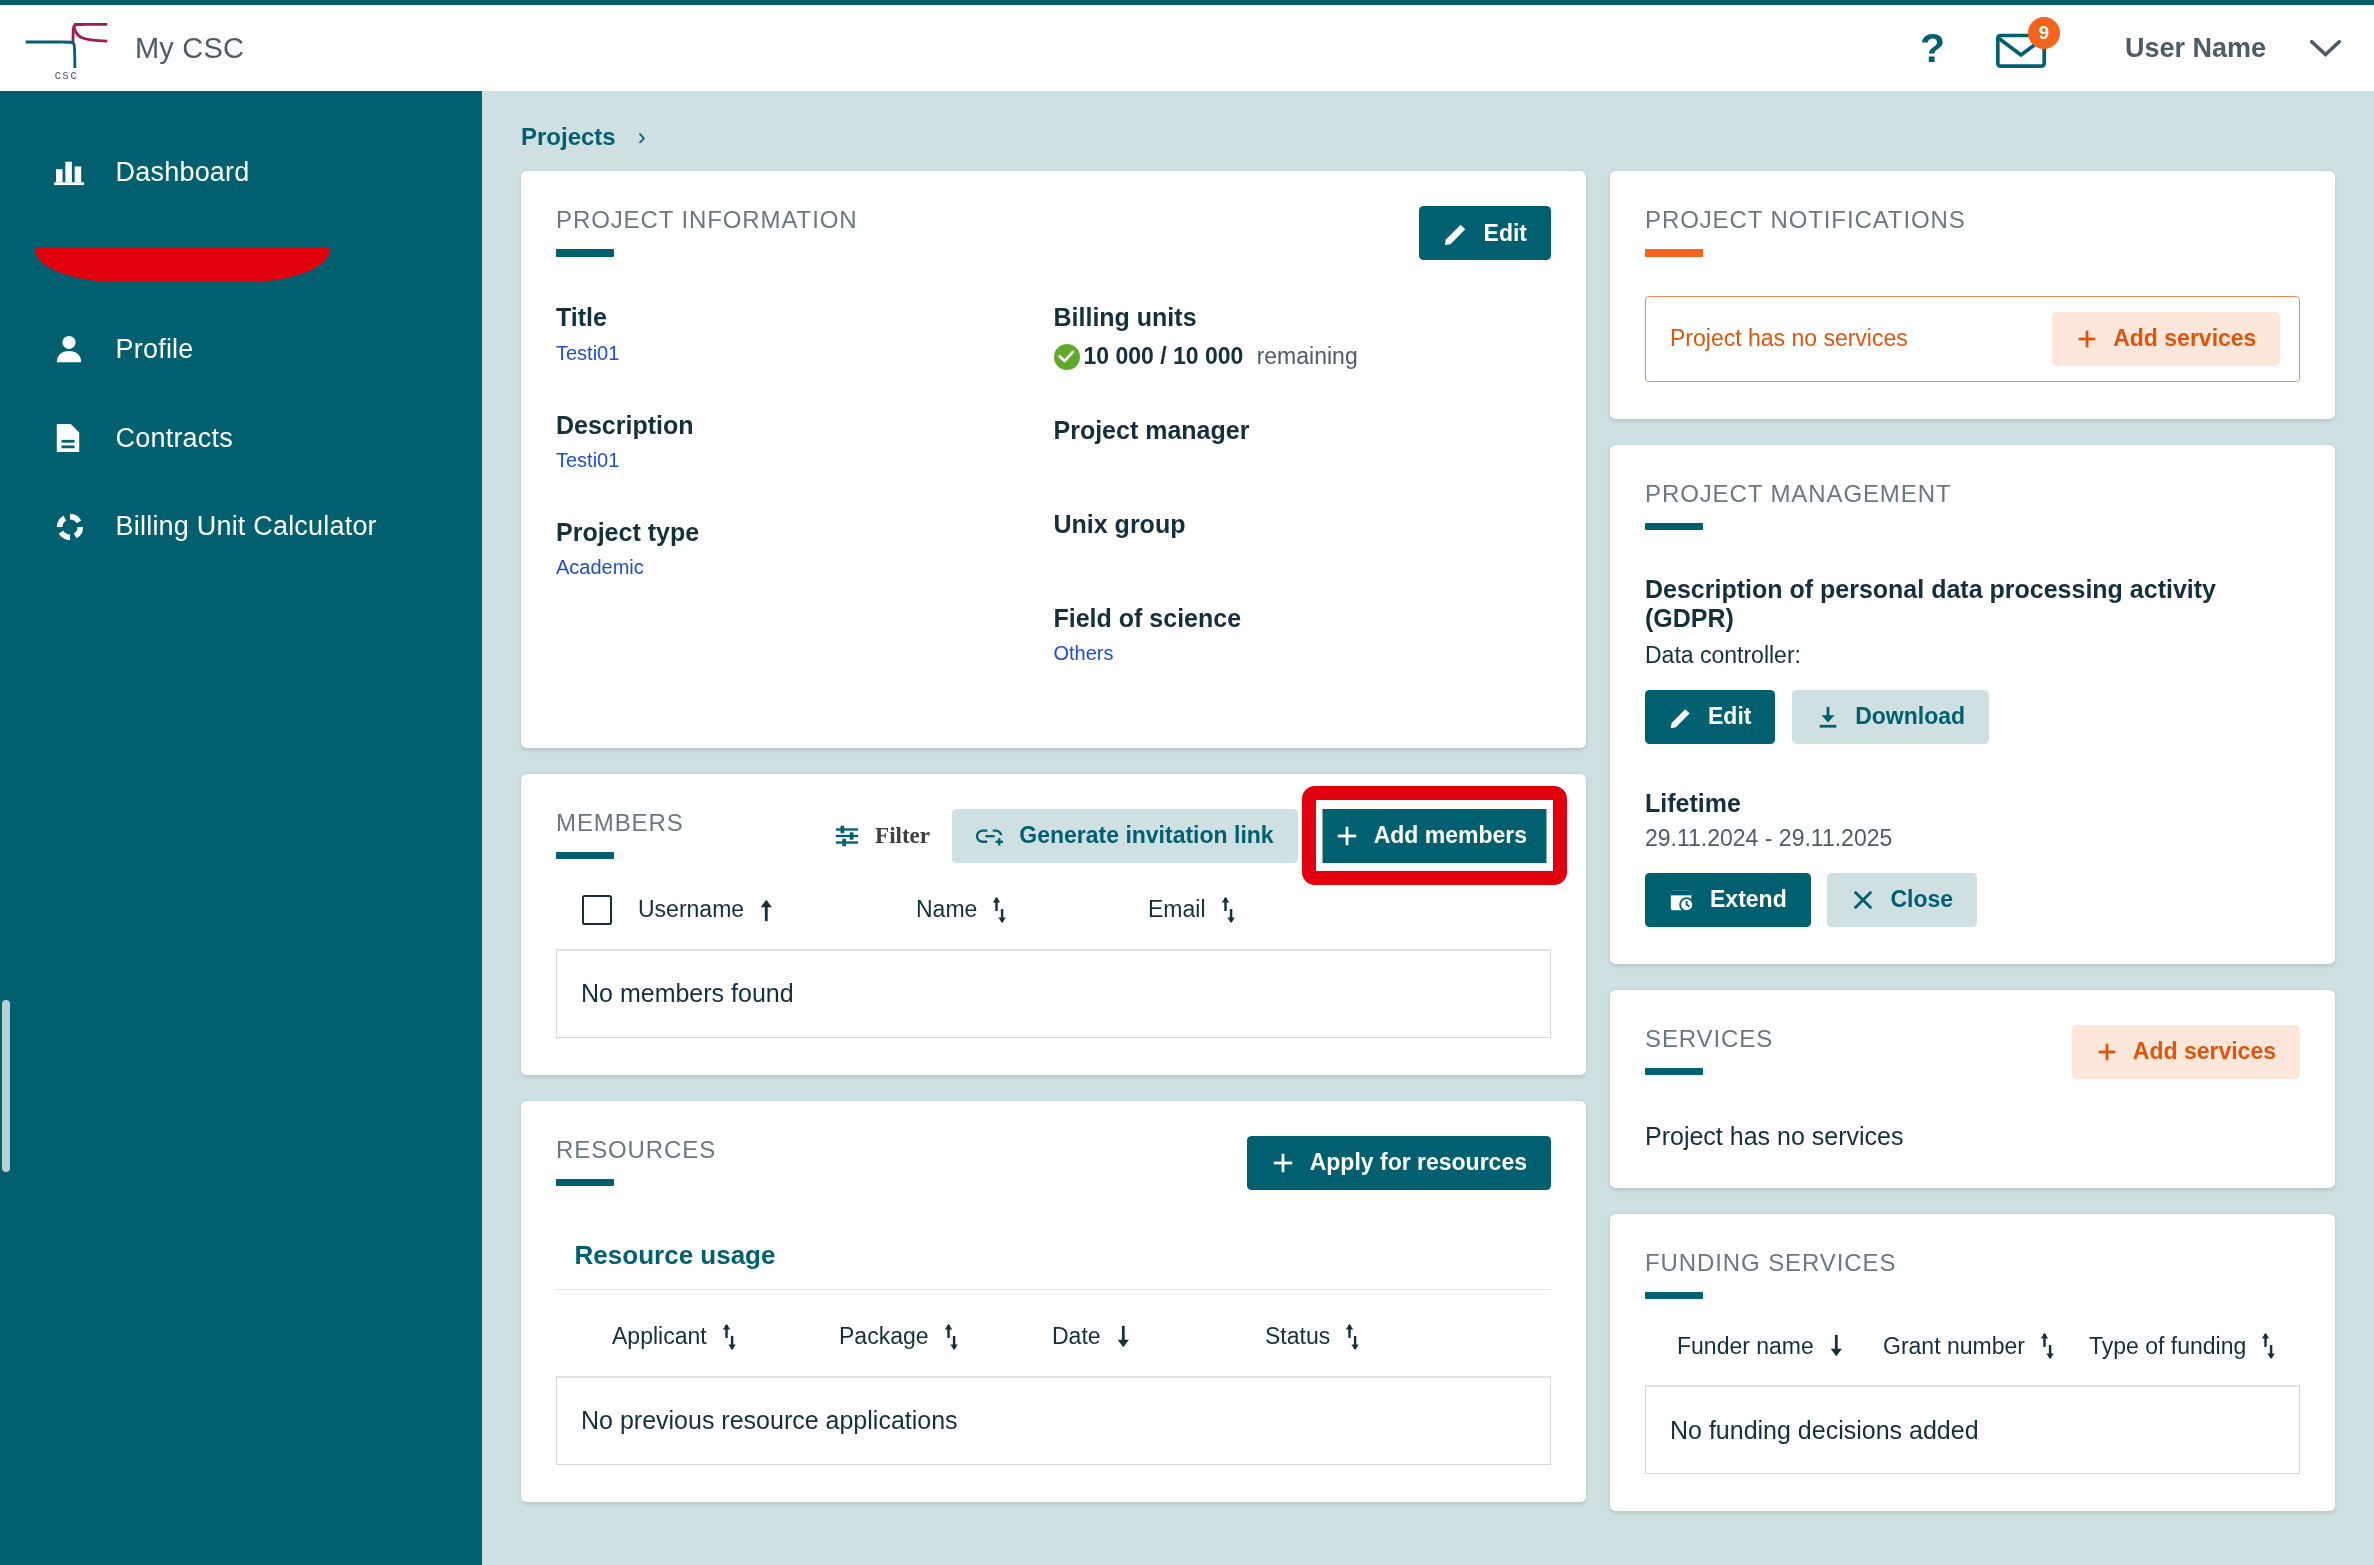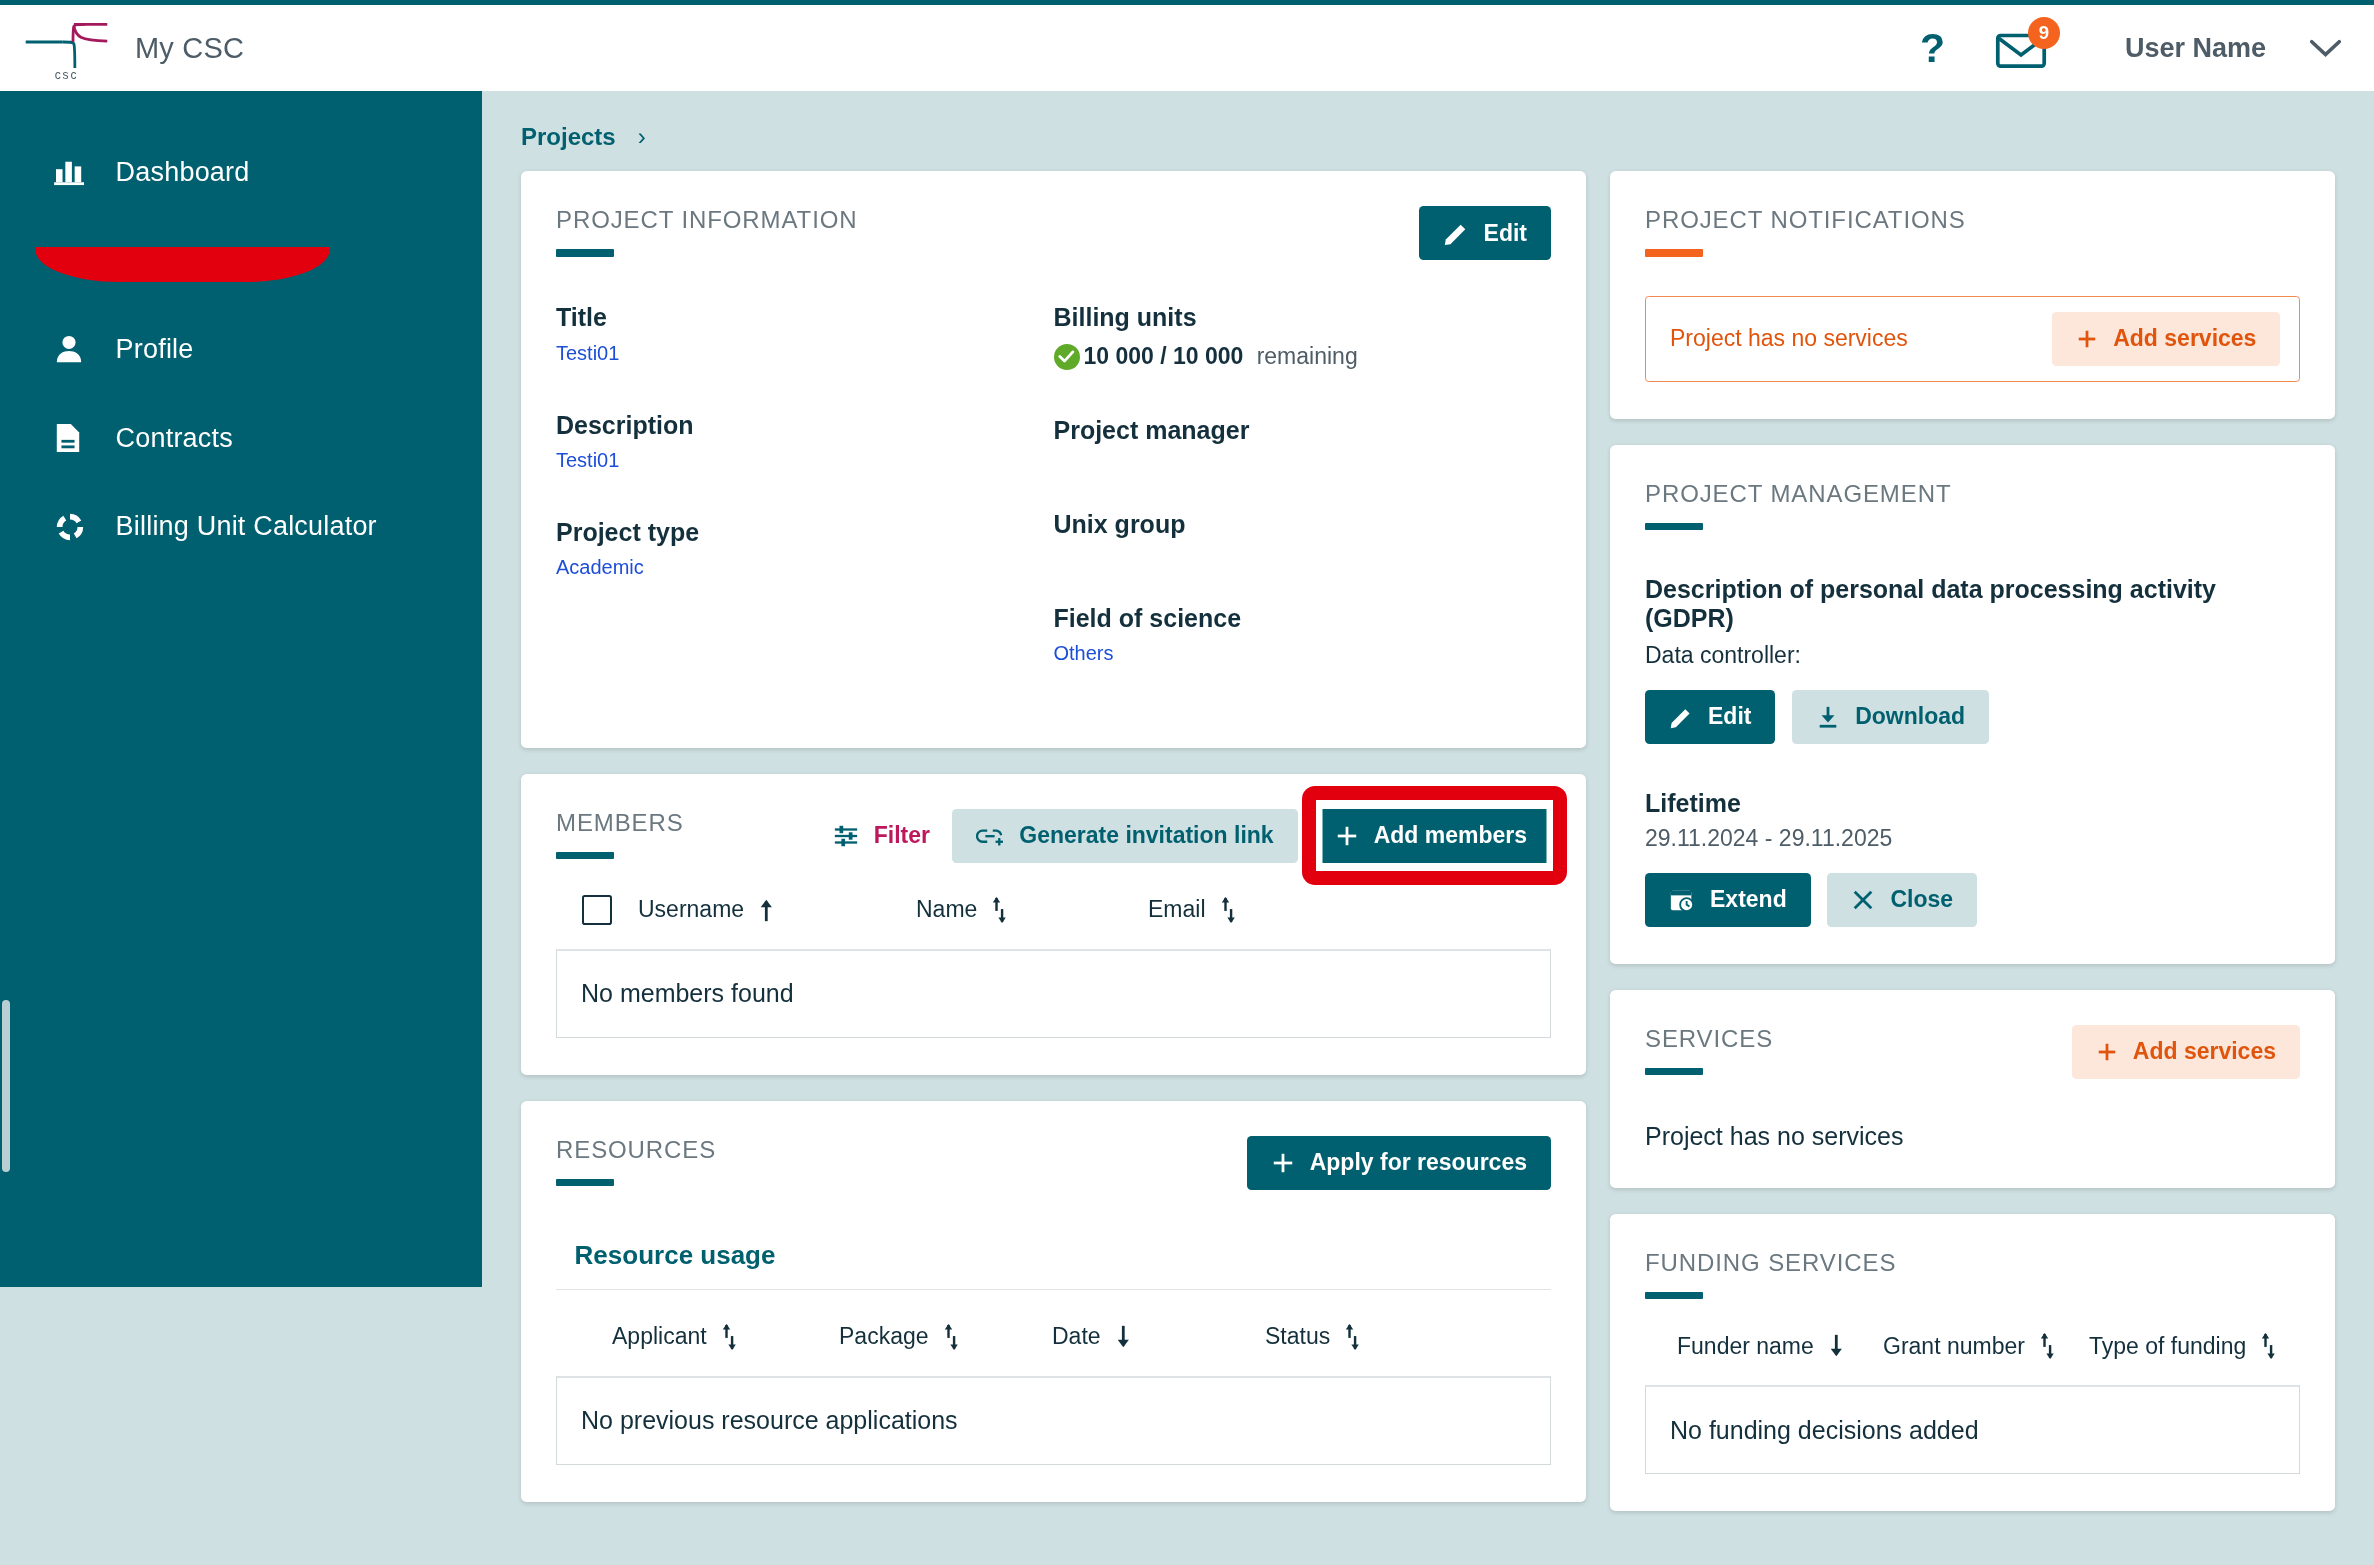--- a/index.html
+++ b/index.html
@@ -31,21 +31,21 @@
     position: absolute; top: -11px; right: 11px;
     width: 32px; height: 32px; border-radius: 50%;
     background: #f4641e; color: #fff; font-size: 18.6px; font-weight: bold;
     display: flex; align-items: center; justify-content: center;
   }
   .user-name { font-size: 27px; color: #4d5c66; font-weight: 600; margin-left: 54px; }
   .chev { margin-left: 43px; cursor: pointer; }
 
   
   .sidebar {
-    position: absolute; top: 91px; left: 0; width: 482px; height: 1196px;
+    position: absolute; top: 91px; left: 0; width: 482px; height: 1475px;
     background: #00606f;
     padding-top: 45px;
   }
   .nav-item {
     display: flex; align-items: center; height: 72px;
     padding-left: 54px; color: #ffffff; cursor: pointer;
   }
   .nav-icon { width: 43px; display: flex; align-items: center; justify-content: flex-start; }
   .nav-label { font-size: 27px; margin-left: 18.6px; letter-spacing: 0.2px; }
   .nav-gap { height: 16.7px; }
@@ -91,21 +91,21 @@
   
   .btn {
     display: inline-flex; align-items: center; justify-content: center; gap: 15px;
     border: none; border-radius: 4.6px; cursor: pointer;
     font-family: "Liberation Sans", sans-serif; font-weight: bold;
     padding: 0 24px; height: 54px; font-size: 23px; white-space: nowrap;
   }
   .btn-primary { background: #00606f; color: #ffffff; }
   .btn-soft { background: #cfe0e2; color: #00606f; }
   .btn-orange-soft { background: #fde6da; color: #e0540c; }
-  .btn-plain { background: transparent; color: #be185d; padding: 0 9.3px; }
+  .btn-plain { background: transparent; color: #404040; padding: 0 9.3px; font-family: Liberation Serif, serif; }
 
   
   .pi-grid { display: flex; margin-top: 43px; }
   .pi-col { width: 50%; }
   .field { margin-bottom: 46px; }
   .f-label { font-size: 25px; font-weight: bold; color: #14303c; margin-bottom: 9.3px; }
   .f-value { font-size: 20px; color: #1d4ed8; min-height: 9.3px; }
   .billing-row { display: flex; align-items: center; gap: 4px; margin-top: 11px; }
   .check-circle {
     width: 26px; height: 26px; border-radius: 50%; background: #5faa28;

